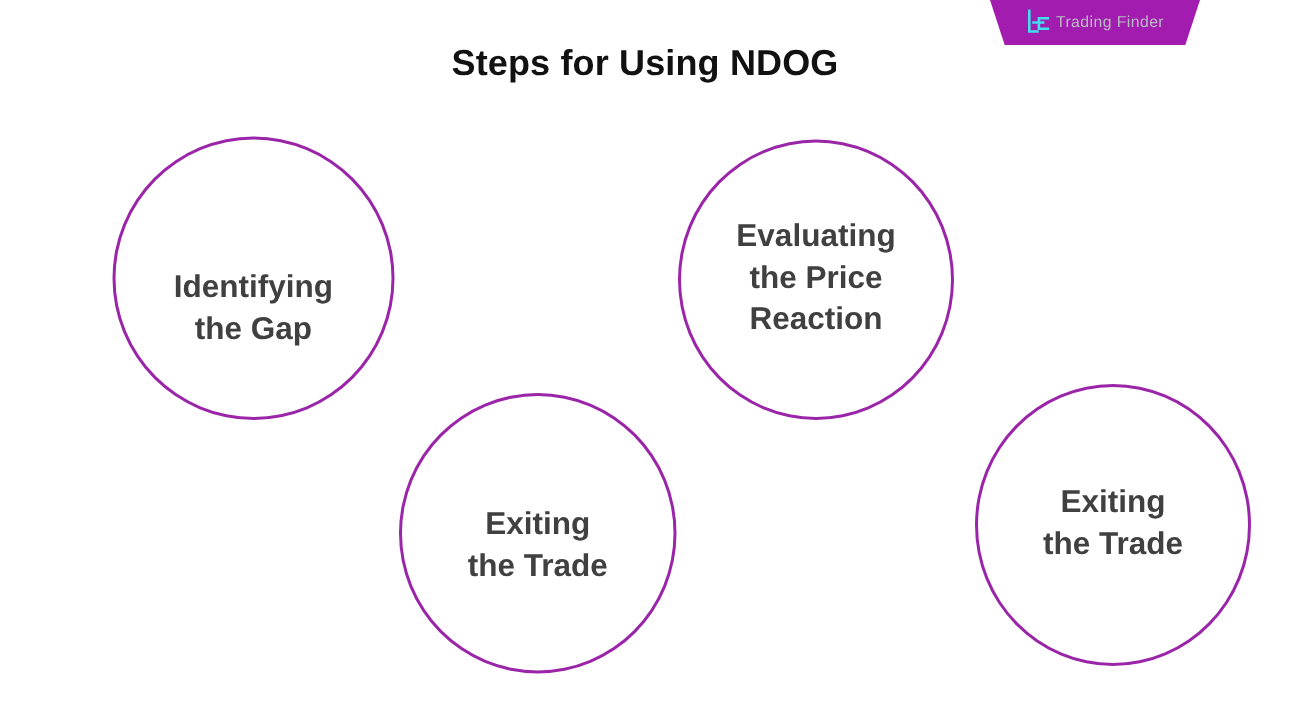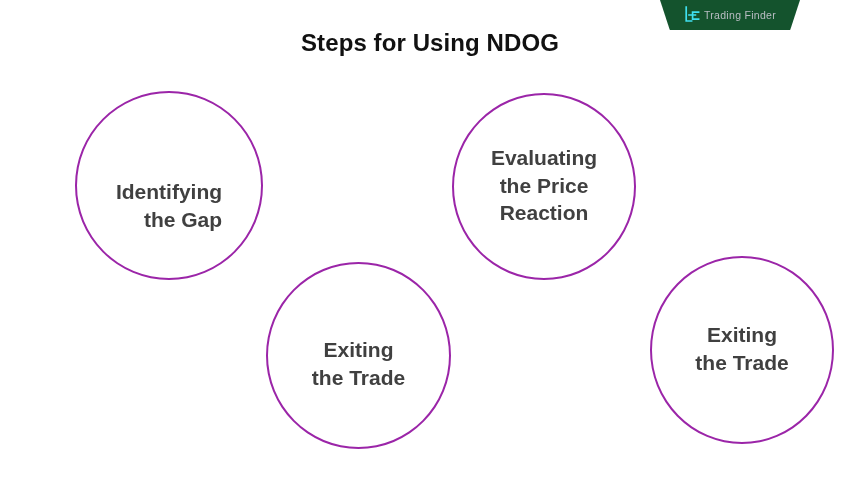--- a/index.html
+++ b/index.html
@@ -20,21 +20,21 @@
     background: #ffffff;
   }
 
   
   .brand-badge {
     position: absolute;
     top: 0;
     left: 660px;
     width: 140px;
     height: 30px;
-    background: #14532d;
+    background: #a21caf;
     display: flex;
     align-items: center;
     justify-content: center;
     gap: 3px;
     border-bottom-left-radius: 10px;
     border-bottom-right-radius: 10px;
     clip-path: polygon(0% 0%, 100% 0%, 93% 100%, 7% 100%);
   }
   .brand-mark {
     width: 17px;
@@ -78,21 +78,21 @@
     text-align: center;
     font-size: 21px;
     font-weight: bold;
     color: #404040;
     line-height: 1.32;
     white-space: pre-line;
     padding: 0 14px;
   }
 
   .circle-1 { left: 75px;  top: 91px;  width: 188px; height: 189px; }
-  .circle-1 .step-label { transform: translateY(20px); text-align: right; }
+  .circle-1 .step-label { transform: translateY(20px); }
 
   .circle-2 { left: 266px; top: 262px; width: 185px; height: 187px; }
   .circle-2 .step-label { transform: translateY(8px); }
 
   .circle-3 { left: 452px; top: 93px;  width: 184px; height: 187px; }
   .circle-3 .step-label { transform: translateY(-1px); }
 
   .circle-4 { left: 650px; top: 256px; width: 184px; height: 188px; }
   .circle-4 .step-label { transform: translateY(-1px); }
 </style>

